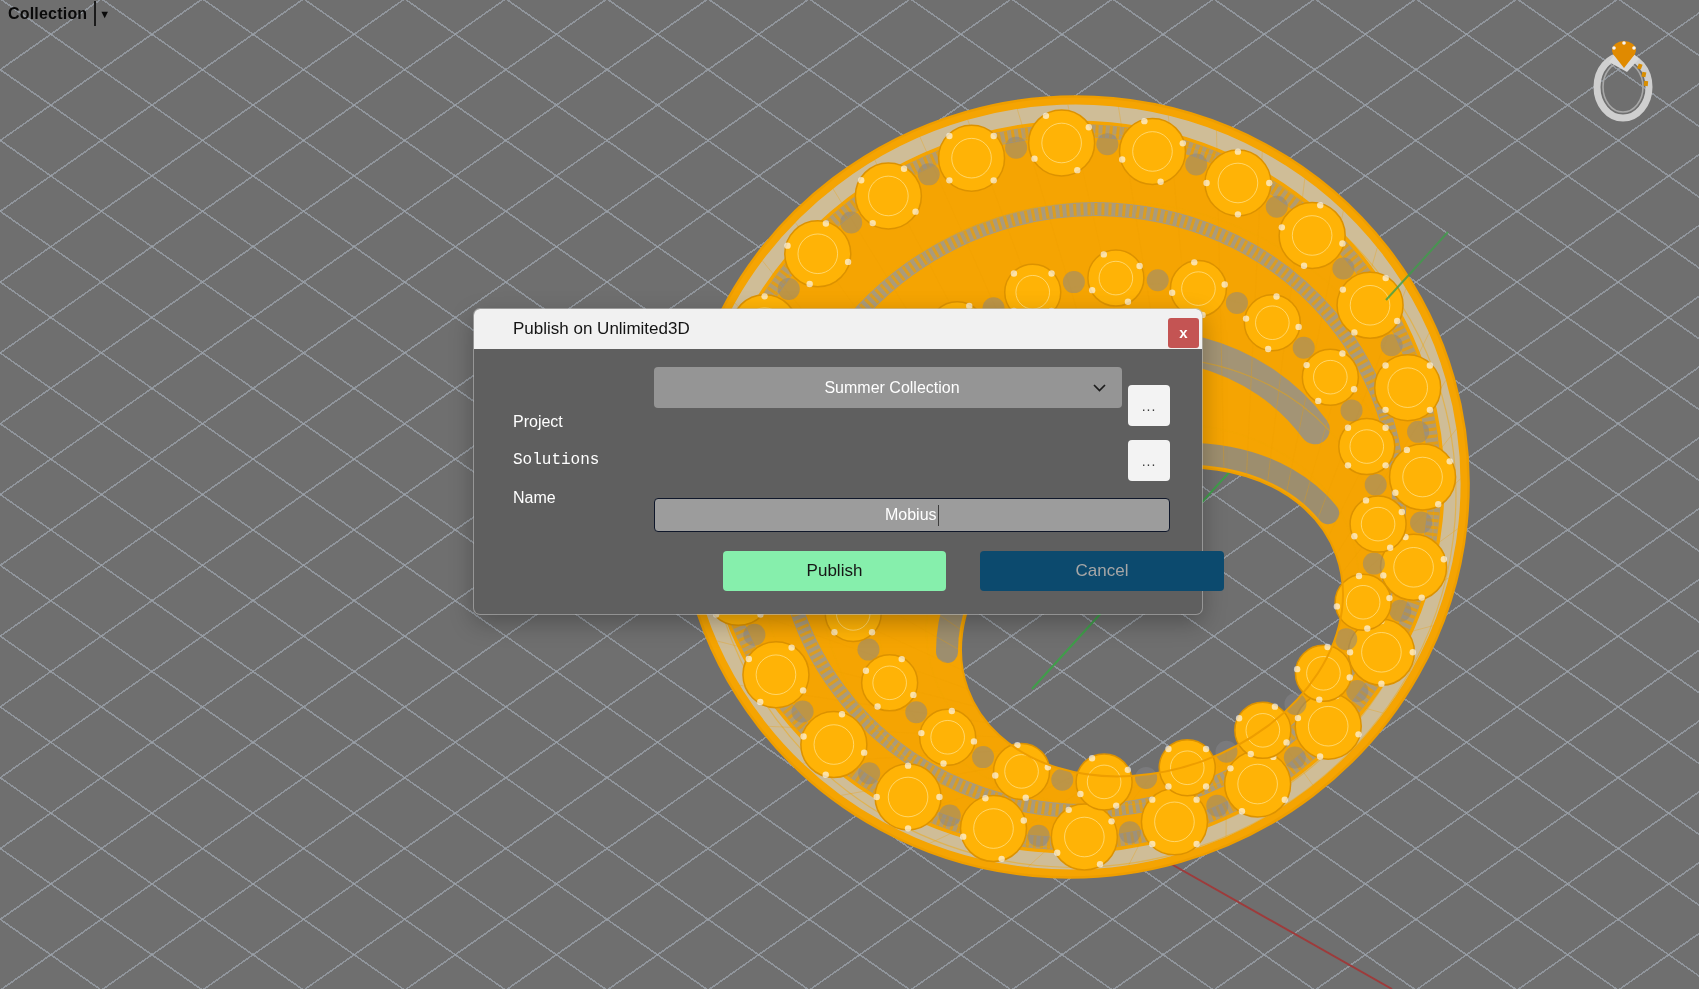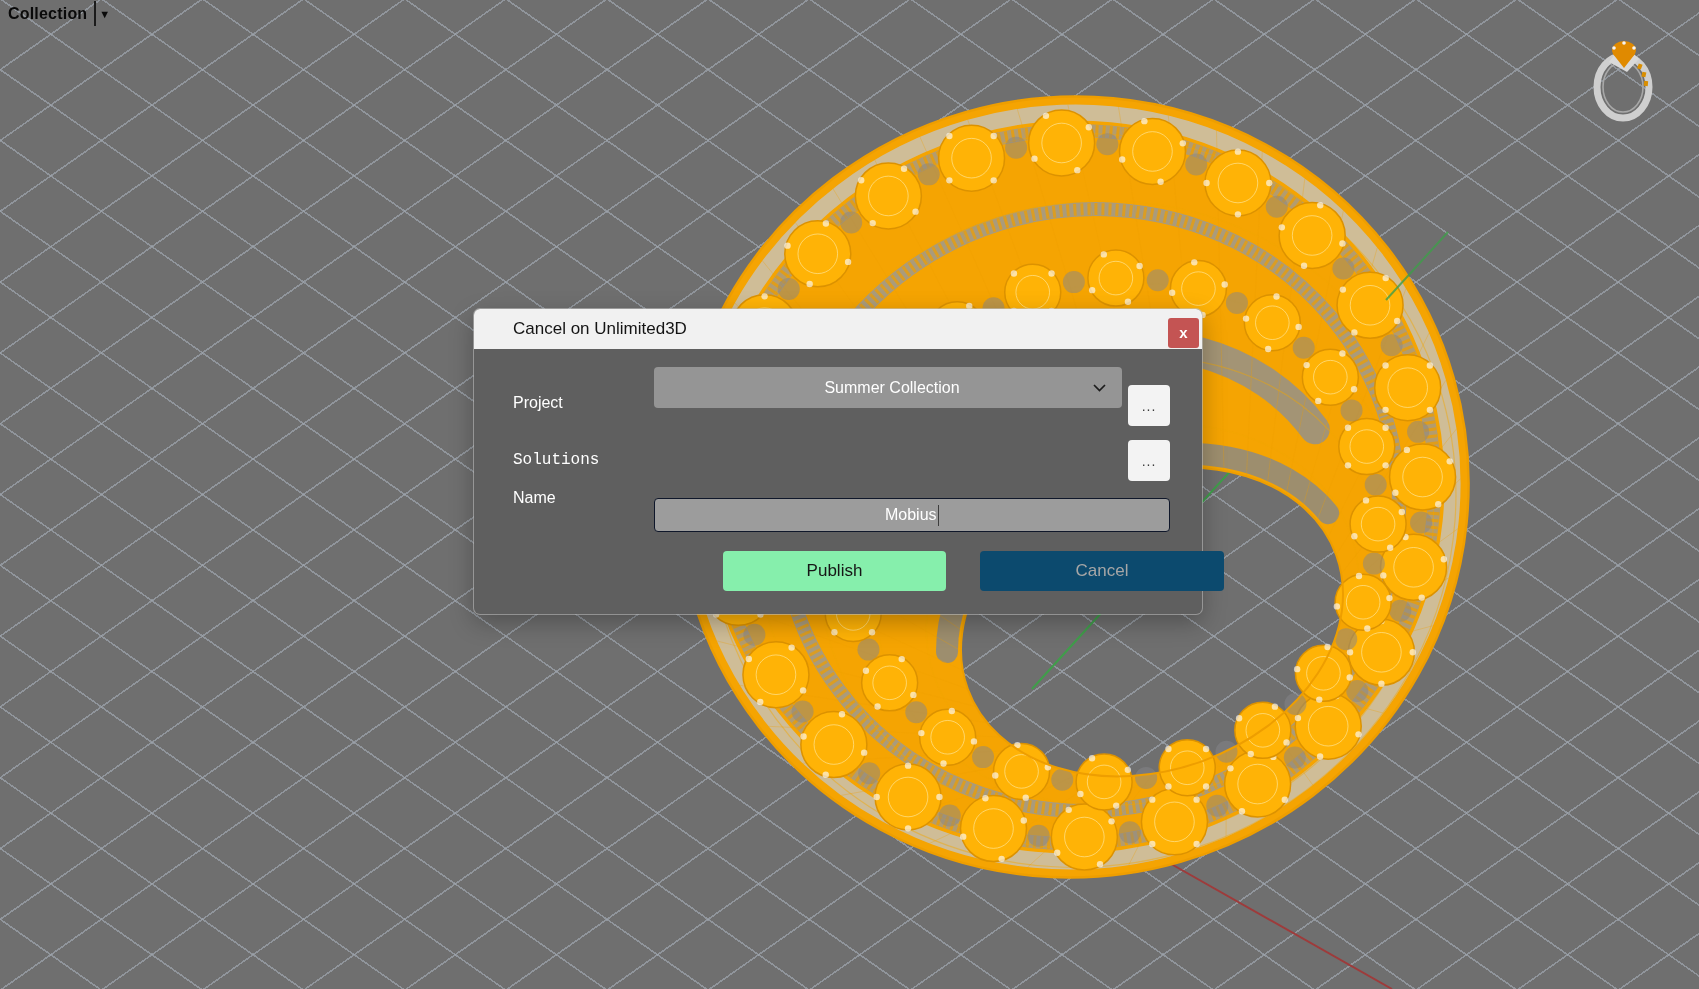--- a/index.html
+++ b/index.html
@@ -24,21 +24,21 @@
   .titlebar{position:absolute;left:0;top:0;right:0;height:40px;background:#f1f1f1;
             border-radius:6px 6px 0 0;}
   .dlg-title{position:absolute;left:39px;top:0;line-height:40px;font-size:17px;color:#141414;}
   .close-btn{position:absolute;top:9px;right:3px;width:31px;height:30px;border:none;
              background:#c45453;border-radius:3px;cursor:pointer;display:flex;
              align-items:center;justify-content:center;padding:0;}
   .close-btn span{color:#fff;font-weight:700;font-size:15px;line-height:1;
                   font-family:"Liberation Sans",sans-serif;transform:translateY(-1px);}
 
   .dlg-label{position:absolute;left:39px;color:#ffffff;font-size:16px;}
-  .lbl-project{top:73px;line-height:41px;}
+  .lbl-project{top:92px;line-height:41px;}
   .lbl-solutions{top:131px;line-height:41px;font-family:Liberation Mono, monospace;}
   .lbl-name{top:172px;line-height:34px;}
 
   .select{position:absolute;left:180px;width:460px;height:41px;background:#959595;
           border-radius:4px;cursor:pointer;display:flex;align-items:center;justify-content:center;}
   .sel-project{top:58px;padding-left:8px;}
   .sel-solutions{top:131px;}
   .sel-value{color:#fff;font-size:16px;}
   .chev{position:absolute;right:16px;top:17px;}
 
@@ -456,21 +456,21 @@
     <circle cx="28" cy="24" r="1.8" fill="#f4f4f4"></circle>
     <circle cx="48" cy="24" r="1.8" fill="#f4f4f4"></circle>
     <circle cx="38" cy="19" r="1.8" fill="#f4f4f4"></circle>
     <rect x="52" y="40" width="4" height="5" fill="#d98e00" transform="rotate(20 54 42)"></rect>
     <rect x="56" y="48" width="4" height="5" fill="#d98e00" transform="rotate(12 58 50)"></rect>
     <rect x="58" y="57" width="4" height="5" fill="#d98e00" transform="rotate(5 60 59)"></rect>
   </svg>
 
   <div class="dialog">
     <div class="titlebar">
-      <span class="dlg-title">Cancel on Unlimited3D</span>
+      <span class="dlg-title">Publish on Unlimited3D</span>
       <button class="close-btn">
         <span>x</span>
       </button>
     </div>
 
     <span class="dlg-label lbl-project">Project</span>
     <div class="select sel-project">
       <span class="sel-value">Summer Collection</span>
       <svg class="chev" width="13" height="8" viewBox="0 0 13 8">
         <path d="M1 1 L6.5 6.5 L12 1" fill="none" stroke="#1c1c1c" stroke-width="1.7"></path>

